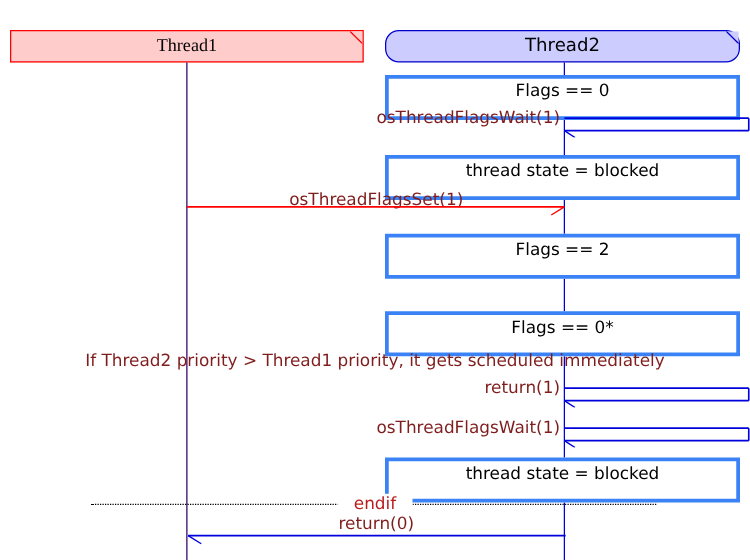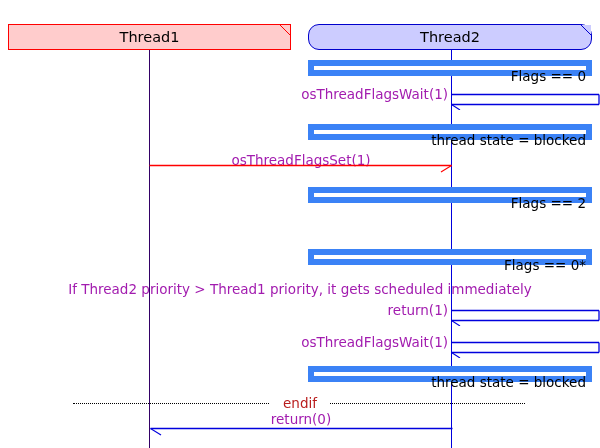--- a/index.html
+++ b/index.html
@@ -41,20 +41,21 @@
     width: 10px;
     height: 10px;
     display: block;
   }
   #p-thread1 {
     left: 8px;
     top: 24px;
     width: 283px;
     background: #ffcccc;
     border-color: #ff0000;
+    font-family: Liberation Serif, serif;
   }
   #p-thread2 {
     left: 308px;
     top: 24px;
     width: 284px;
     background: #ccccff;
     border-color: #0000cc;
     border-radius: 11px;
   }
 
@@ -75,34 +76,34 @@
     height: 398px;
     background: #0000dd;
   }
 
   
   .note {
     position: absolute;
     box-sizing: border-box;
     left: 308px;
     width: 284px;
-    height: 16px;
+    height: 36px;
     line-height: 21px;
-    text-align: right;
+    text-align: center;
     font-size: 13.5px;
     color: #000000;
     background: #ffffff;
-    border: 6px solid #3b82f6;
+    border: 3px solid #3b82f6;
   }
 
   
   .msg-label {
     position: absolute;
     font-size: 13.5px;
-    color: #a21caf;
+    color: #7f1d1d;
     white-space: nowrap;
     background: transparent;
   }
   .msg-label.right {
     text-align: right;
   }
   .msg-label.center {
     text-align: center;
   }
 

